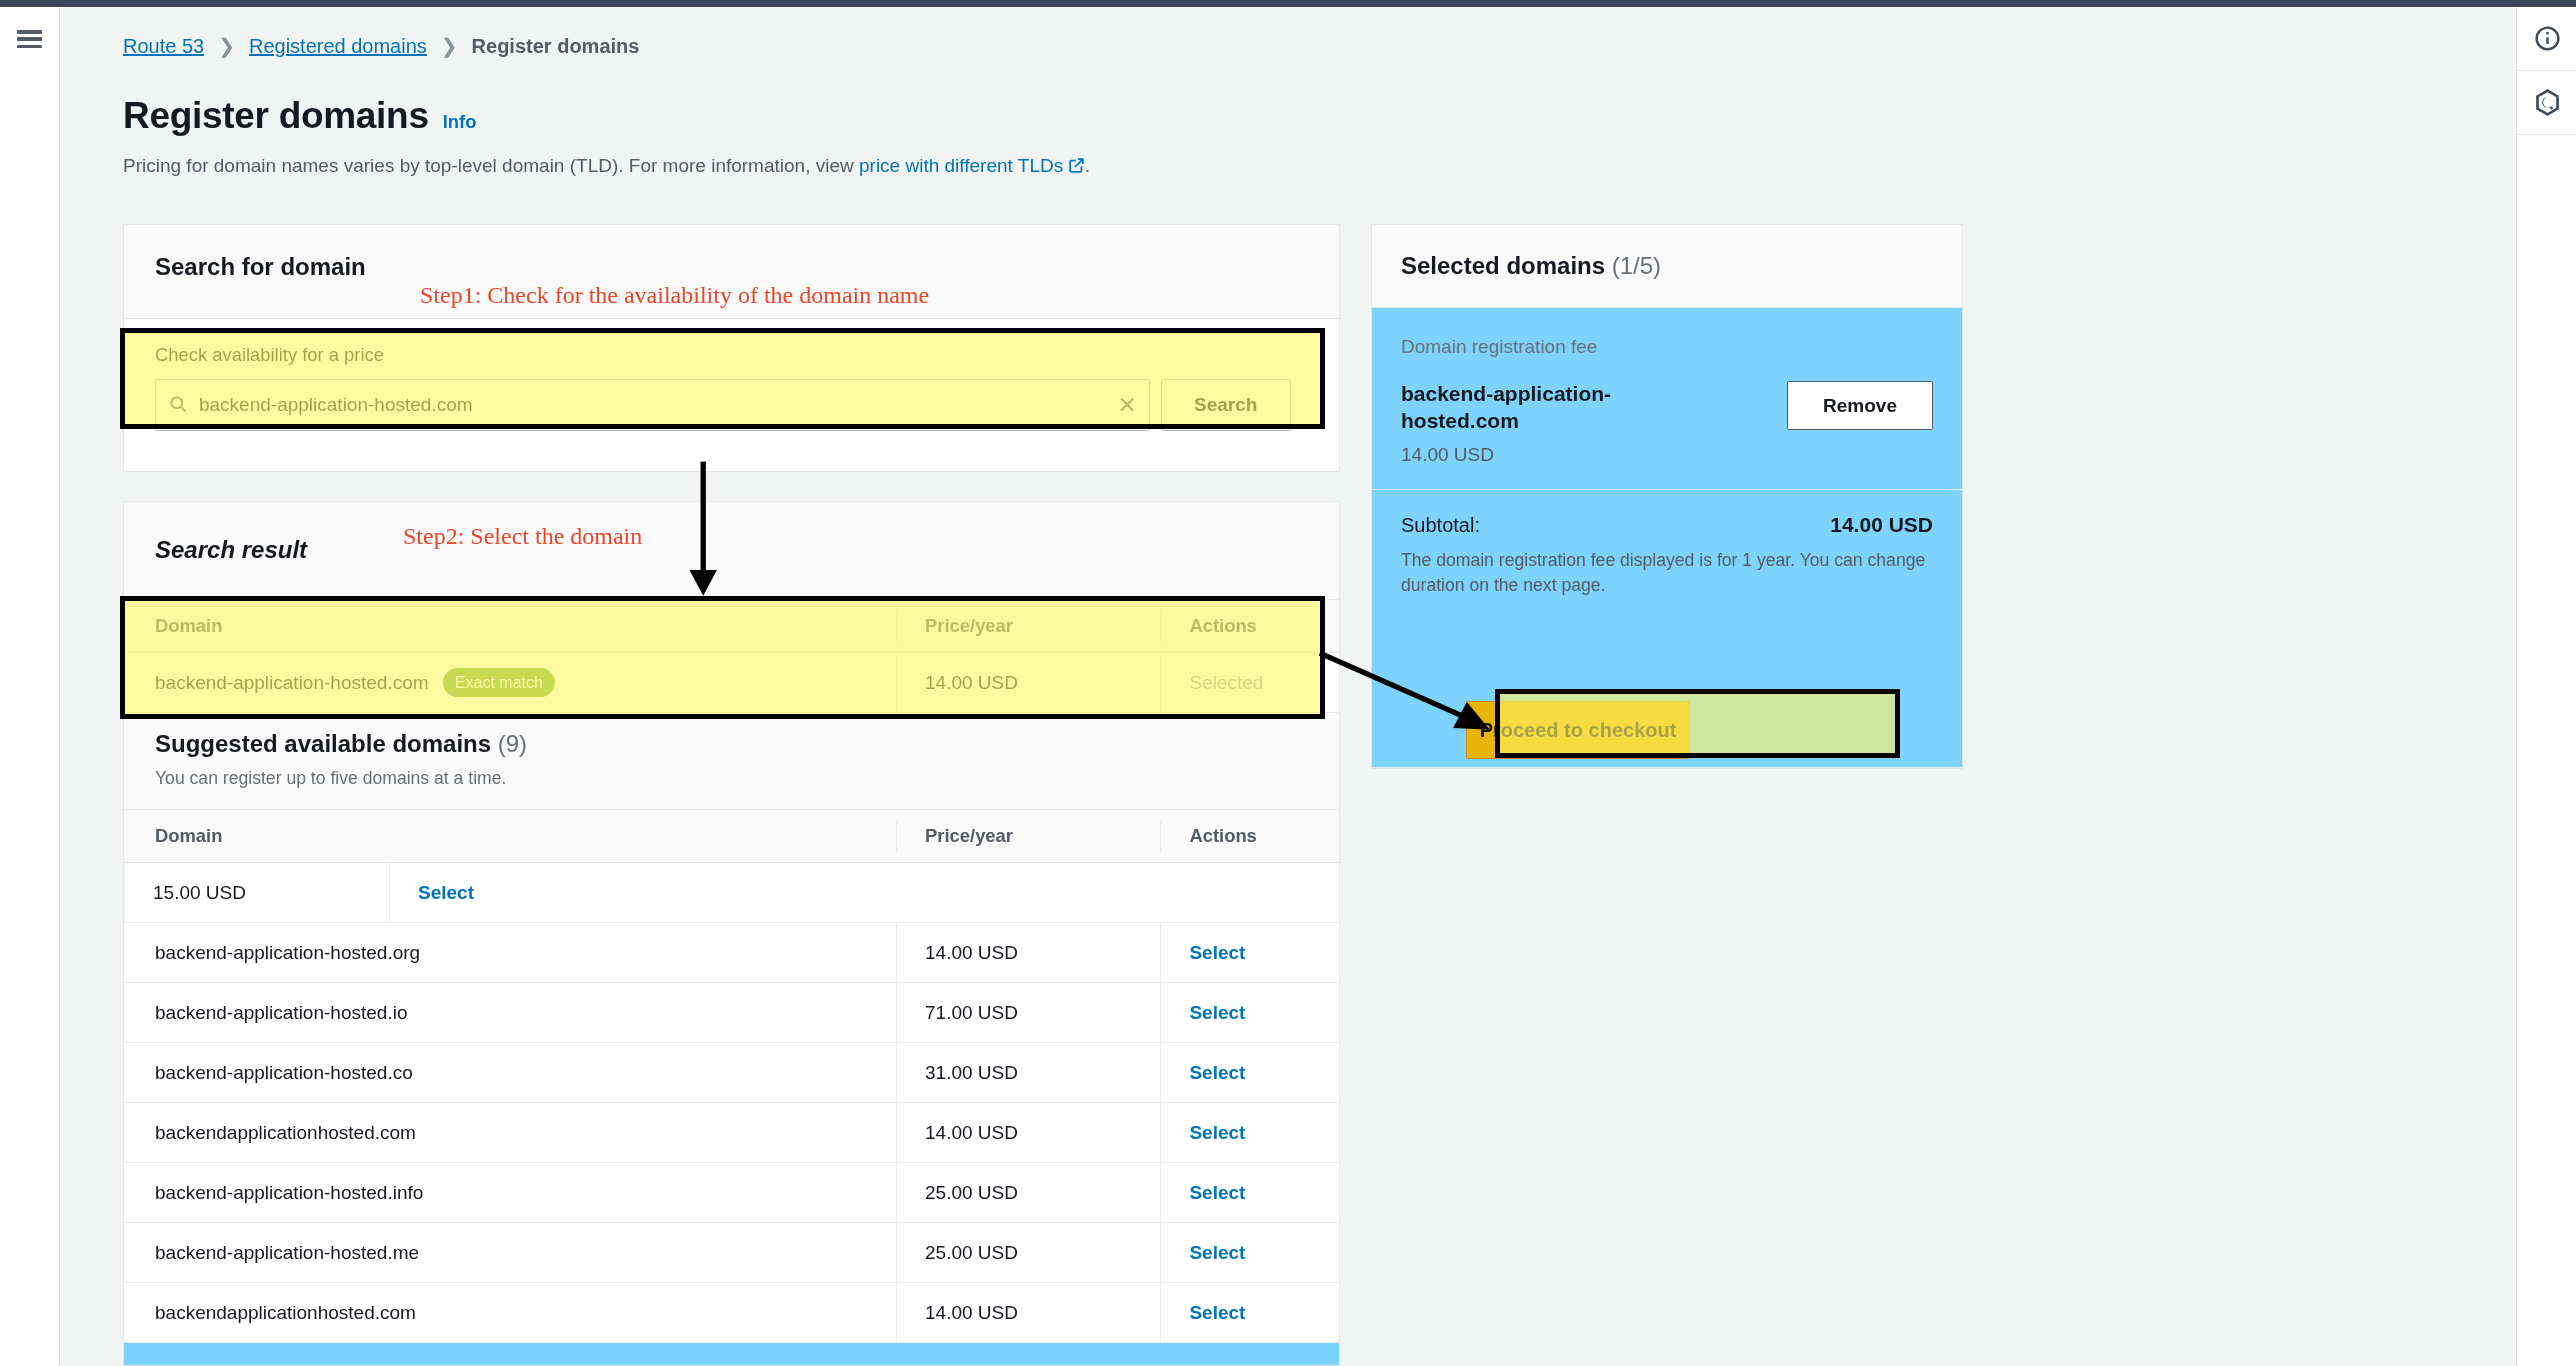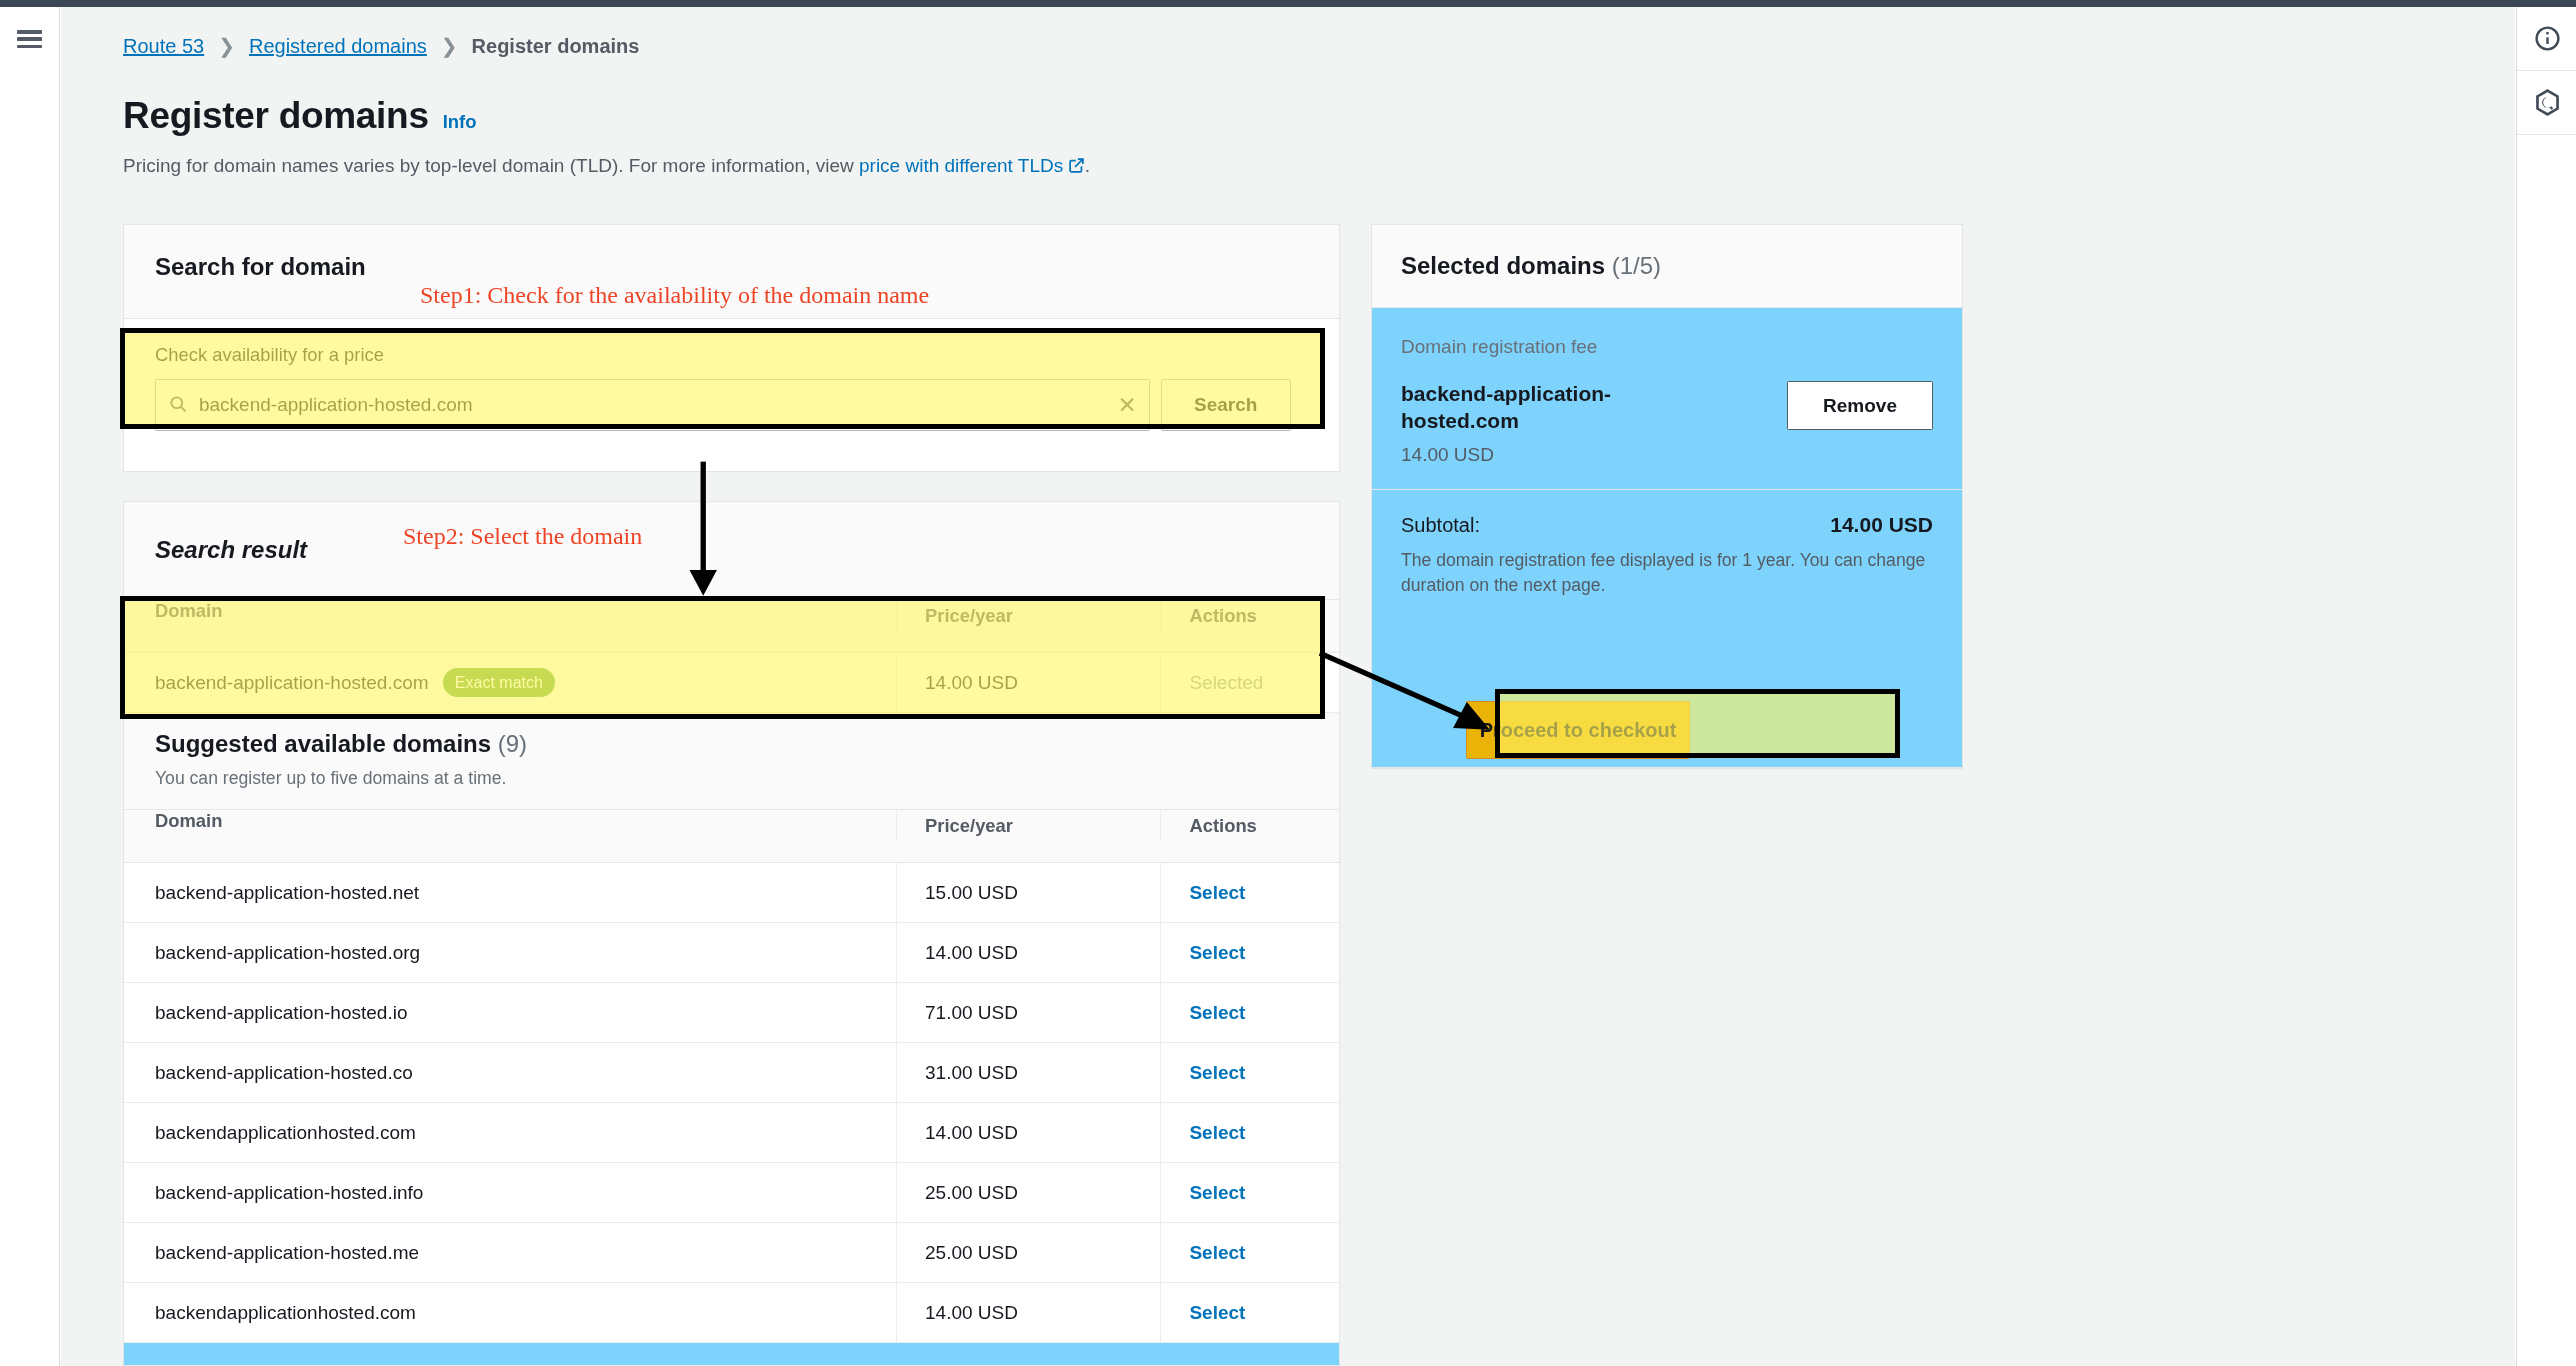--- a/index.html
+++ b/index.html
@@ -94,21 +94,21 @@
     display: flex; align-items: center; justify-content: center; cursor: pointer;
   }
 
   
   #resultCard { left: 123px; top: 501px; width: 1217px; height: 865px; }
   .rc-head { position: absolute; left: 0; top: 0; width: 100%; height: 97px; background: #fafafa; }
   .rc-title { position: absolute; left: 31px; top: 34px; font-size: 24px; font-weight: 700; color: #16191f; font-style: italic; }
 
   .tbl { position: absolute; left: 0; width: 100%; }
   .thead {
-    display: flex; align-items: flex-start; height: 54px;
+    display: flex; align-items: center; height: 54px;
     background: #fafafa; border-top: 0.8px solid #e4e7e8; border-bottom: 0.8px solid #e4e7e8;
     font-size: 18.4px; font-weight: 700; color: #545b64;
   }
   .trow {
     display: flex; align-items: center; height: 60px;
     border-bottom: 0.8px solid #eaeded; font-size: 19px; color: #16191f;
     background: #fff;
   }
   .c-domain { width: 774px; padding-left: 31px; display: flex; align-items: center; gap: 14px; }
   .c-price  { width: 265px; border-left: 0.8px solid #eaeded; padding-left: 28px; height: 100%; display: flex; align-items: center; }
@@ -276,23 +276,20 @@
     </div>
 
     <div class="tbl" style="top:307px;">
       <div class="thead">
         <div class="c-domain">Domain</div>
         <div class="c-price">Price/year</div>
         <div class="c-actions">Actions</div>
       </div>
       <div id="suggRows">
           <div class="trow">
-            <div class="c-domain">
-              <span>backend-application-hosted.net</span>
-            </div>
             <div class="c-price">15.00 USD</div>
             <div class="c-actions">
               <span class="sel-link">Select</span>
             </div>
           </div>
           <div class="trow">
             <div class="c-domain">
               <span>backend-application-hosted.org</span>
             </div>
             <div class="c-price">14.00 USD</div>

